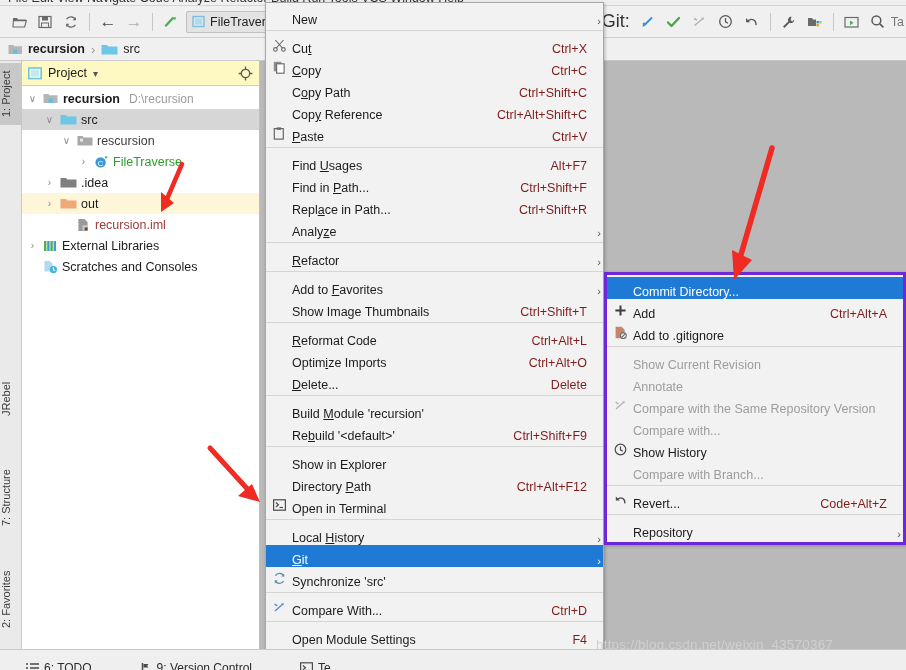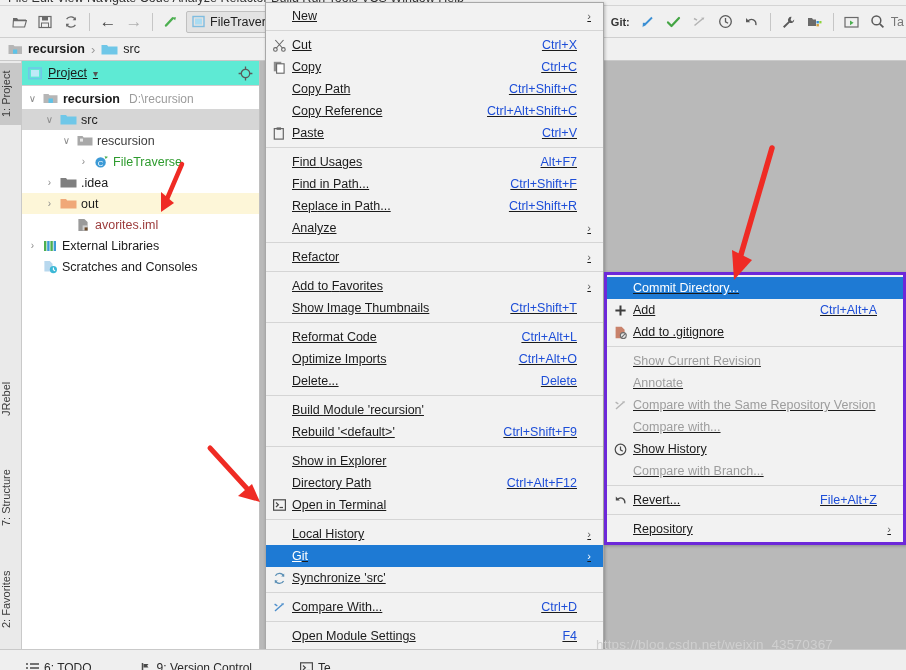--- a/index.html
+++ b/index.html
@@ -23,41 +23,41 @@
 
   
   .toolbar { position:absolute; left:0; top:6px; width:906px; height:32px; background:#f0f0f0;
              border-bottom:1px solid #cfcfcf; display:flex; align-items:center; }
   .tb-icon { width:26px; height:24px; display:flex; align-items:center; justify-content:center;
              color:#5a5a5a; font-size:14px; }
   .tb-sep { width:1px; height:18px; background:#c6c6c6; margin:0 5px; }
   .run-config { height:22px; background:#e3e3e3; border:1px solid #c0c0c0; display:flex;
                 align-items:center; gap:5px; padding:0 9px 0 5px; border-radius:2px; margin-left:2px; }
   .run-config .cfgname { font-size:12.5px; color:#222; }
-  .git-label { font-size:11px; color:#333; margin:0 5px 0 4px;font-weight:bold; }
+  .git-label { font-size:18px; color:#333; margin:0 5px 0 4px; }
 
   
   .breadcrumb { position:absolute; left:0; top:38px; width:906px; height:23px; background:#f0f0f0;
                 display:flex; align-items:center; padding-left:8px; gap:4px; border-bottom:1px solid #c9c9c9;}
   .crumb { display:flex; align-items:center; gap:5px; font-size:12.5px; }
   .crumb.bold { font-weight:bold; }
   .crumb-sep { color:#9a9a9a; font-size:13px; padding:0 2px; }
 
   
   .vstrip { position:absolute; left:0; top:61px; width:22px; height:588px; background:#eaeaea;
             border-right:1px solid #c9c9c9; }
   .vlabel { position:absolute; left:0; width:22px; writing-mode:vertical-rl; transform:rotate(180deg);
             font-size:11px; color:#3c3c3c; text-align:center; white-space:nowrap; }
   .vlabel.sel { background:#c8c8c8; }
 
   
   .project-panel { position:absolute; left:22px; top:61px; width:238px; height:588px; background:#fff;
                    border-right:1px solid #c0c0c0; }
-  .pp-header { height:25px; background:#5eead4; border-bottom:1px solid #cfcfcf; display:flex;
-               align-items:center; padding:0 6px; gap:6px;text-decoration:underline; }
+  .pp-header { height:25px; background:#fef9c3; border-bottom:1px solid #cfcfcf; display:flex;
+               align-items:center; padding:0 6px; gap:6px; }
   .pp-title { font-size:12.5px; color:#1b1b1b; }
   .pp-spacer { flex:1; }
   .tree { padding-top:2px; font-size:12.5px; }
   .trow { height:21px; display:flex; align-items:center; gap:4px; white-space:nowrap; padding-right:4px;}
   .trow.sel { background:#d6d6d6; }
   .trow.hl  { background:#fdf6d8; }
   .twist { width:13px; text-align:center; color:#8b8b8b; font-size:10px; flex:0 0 13px; }
   .tlabel { font-size:12.5px; }
   .tpath { color:#9c9c9c; font-size:12px; margin-left:5px; }
 
@@ -71,25 +71,25 @@
 
   
   .statusbar { position:absolute; left:0; top:649px; width:906px; height:37px; background:#efefef;
                border-top:1px solid #c9c9c9; display:flex; align-items:center; padding-left:22px; gap:16px;}
   .sb-item { display:flex; align-items:center; gap:5px; font-size:12px; color:#2a2a2a; padding:0 12px 0 4px;}
   .sb-item u { text-decoration:underline; }
 
   
   .ctxmenu { position:absolute; left:265px; top:2px; width:339px; background:#f2f2f2;
              border:1px solid #a8a8a8; box-shadow:1px 1px 3px rgba(0,0,0,.25); padding:2px 0; }
-  .mi { height:22px; display:flex; align-items:center; padding:0 12px 0 0; position:relative;text-decoration:underline; }
+  .mi { height:22px; display:flex; align-items:flex-end; padding:0 2px 0 0; position:relative; }
   .mi .mi-icon { width:26px; height:22px; display:flex; align-items:center; justify-content:center;
                  flex:0 0 26px; color:#5f5f5f; font-size:12px; }
   .mi .mi-label { flex:1; font-size:12.5px; color:#1b1b1b; white-space:nowrap; }
-  .mi .mi-accel { font-size:12.5px; color:#1d4ed8; white-space:nowrap; padding-right:2px; }
+  .mi .mi-accel { font-size:12.5px; color:#7f1d1d; white-space:nowrap; padding-right:2px; }
   .mi .mi-arrow { font-size:11px; color:#555; width:12px; text-align:right; }
   .mi.sel { background:#1e7ad4; }
   .mi.sel .mi-label, .mi.sel .mi-accel, .mi.sel .mi-arrow { color:#fff; }
   .mi.dis .mi-label, .mi.dis .mi-accel { color:#9d9d9d; }
   .msep { height:1px; background:#d5d5d5; margin:3px 0; }
   .und { text-decoration:underline; }
 
   
   .submenu { position:absolute; left:604px; top:272px; width:302px; background:#f2f2f2;
              border:3px solid #6d28d9; box-shadow:1px 1px 3px rgba(0,0,0,.25); padding:2px 0; }
@@ -328,21 +328,21 @@
         </div>
         <div class="trow" style="padding-left: 38px;">
           <span class="twist"></span>
           <span class="ico">
             <svg width="14" height="14" viewBox="0 0 14 14">
               <path d="M1.4 1h6l3.2 3v9h-9.2z" fill="#9a9a9a"></path>
               <rect x="5.6" y="7.4" width="5.2" height="5" fill="#cfcfcf"></rect>
               <rect x="7.6" y="9.4" width="3" height="3" fill="#6b4a2a"></rect>
             </svg>
           </span>
-          <span class="tlabel" style="color: rgb(156, 59, 59);">avorites.iml</span>
+          <span class="tlabel" style="color: rgb(156, 59, 59);">recursion.iml</span>
         </div>
         <div class="trow" style="padding-left: 4px;">
           <span class="twist">›</span>
           <span class="ico">
             <svg width="15" height="14" viewBox="0 0 15 14">
               <rect x="1" y="2" width="2.4" height="10" fill="#4caf50"></rect>
               <rect x="4.2" y="2" width="2.4" height="10" fill="#3c9ad6"></rect>
               <rect x="7.4" y="2" width="2.4" height="10" fill="#4caf50"></rect>
               <rect x="10.6" y="2" width="2.4" height="10" fill="#3c9ad6"></rect>
             </svg>
@@ -663,21 +663,21 @@
       </div>
       <div class="msep"></div>
       <div class="mi">
         <span class="mi-icon">
           <svg width="13" height="13" viewBox="0 0 13 13">
             <path d="M3.2 5.6c3.6-3.4 8.2-1.2 7.6 3.8" stroke="#4a4a4a" stroke-width="1.3" fill="none"></path>
             <path d="M1.8 2.6v4h4z" fill="#4a4a4a"></path>
           </svg>
         </span>
         <span class="mi-label">Revert...</span>
-        <span class="mi-accel">File+Alt+Z</span>
+        <span class="mi-accel">Code+Alt+Z</span>
         <span class="mi-arrow"></span>
       </div>
       <div class="msep"></div>
       <div class="mi">
         <span class="mi-icon"></span>
         <span class="mi-label">Repository</span>
         <span class="mi-accel"></span>
         <span class="mi-arrow">›</span>
       </div>
     </div>

